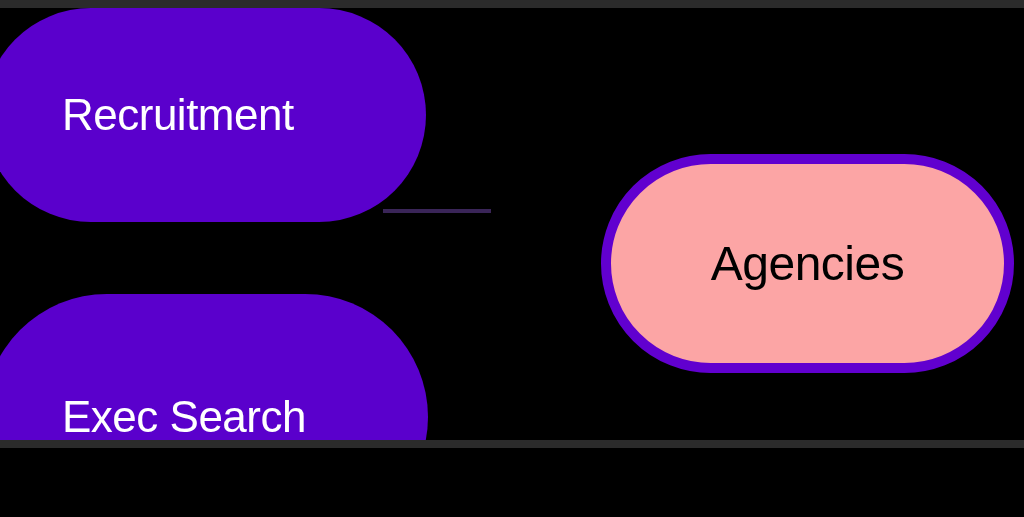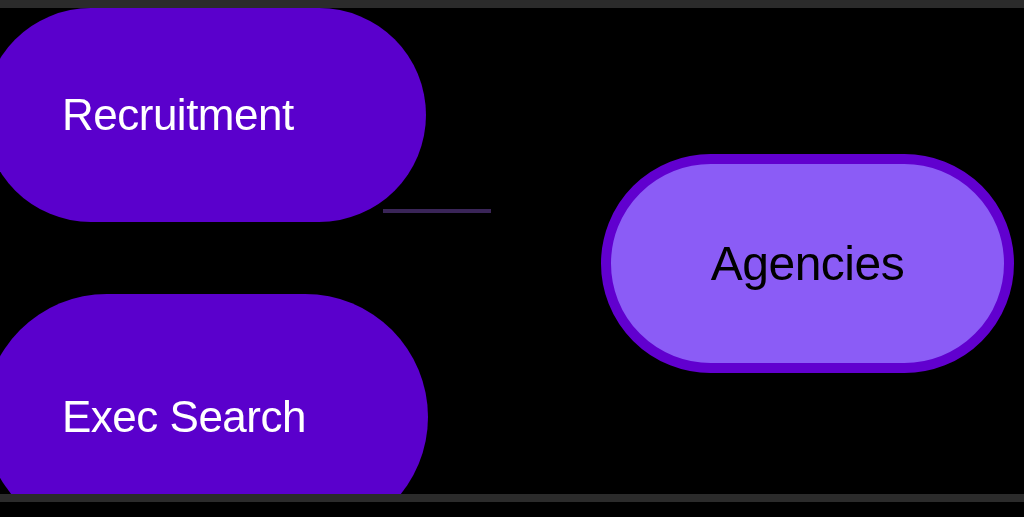--- a/index.html
+++ b/index.html
@@ -3,21 +3,21 @@
 <meta charset="utf-8">
 <style>
   html, body {
     margin: 0;
     padding: 0;
     background: #000000;
   }
   #canvas {
     position: relative;
     width: 1024px;
-    height: 502px;
+    height: 448px;
     background: #000000;
     overflow: hidden;
     font-family: "Liberation Sans", sans-serif;
   }
   
   .canvas-edge {
     position: absolute;
     left: 0;
     width: 1024px;
     height: 8px;
@@ -44,21 +44,21 @@
     font-size: 44px;
     font-weight: 500;
     letter-spacing: -0.5px;
   }
   .node.filled .node-label {
     padding-left: 78px;
   }
 
   
   .node.outlined {
-    background: #8b5cf6;
+    background: #fca5a5;
     border: 10px solid #6100CF;
     color: #000000;
     justify-content: center;
     font-size: 48px;
     font-weight: 500;
     letter-spacing: -0.5px;
   }
 
   #node-recruitment {
     left: -16px;

